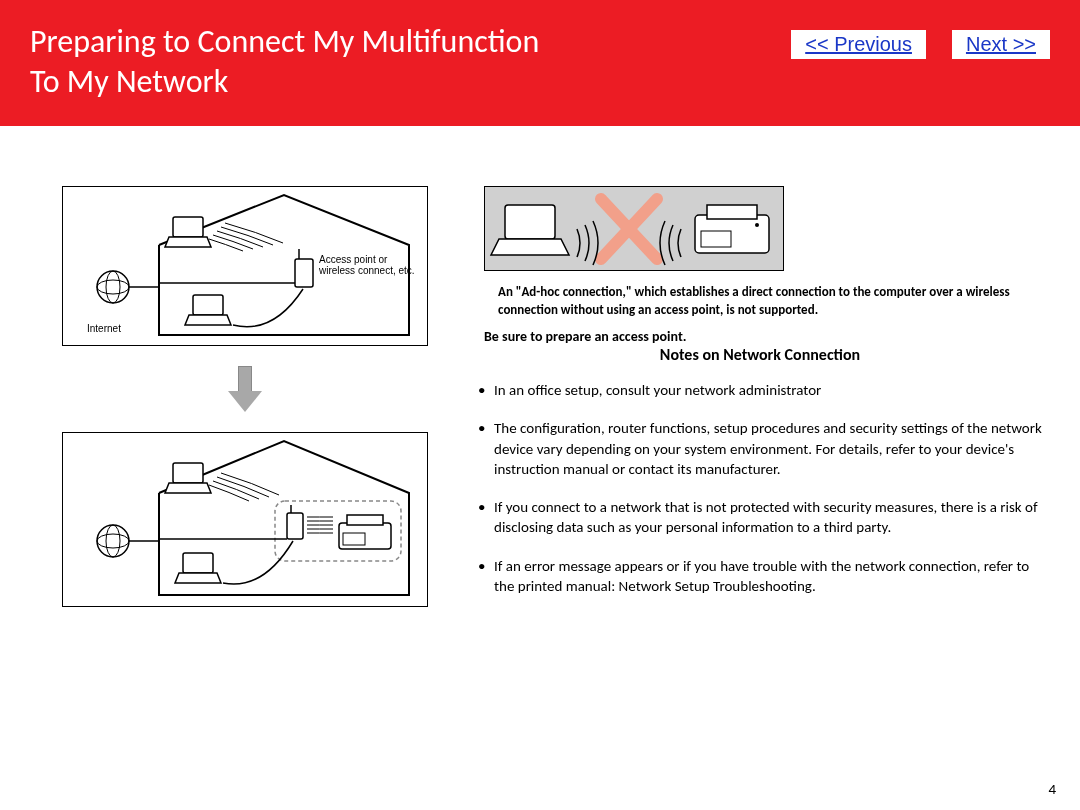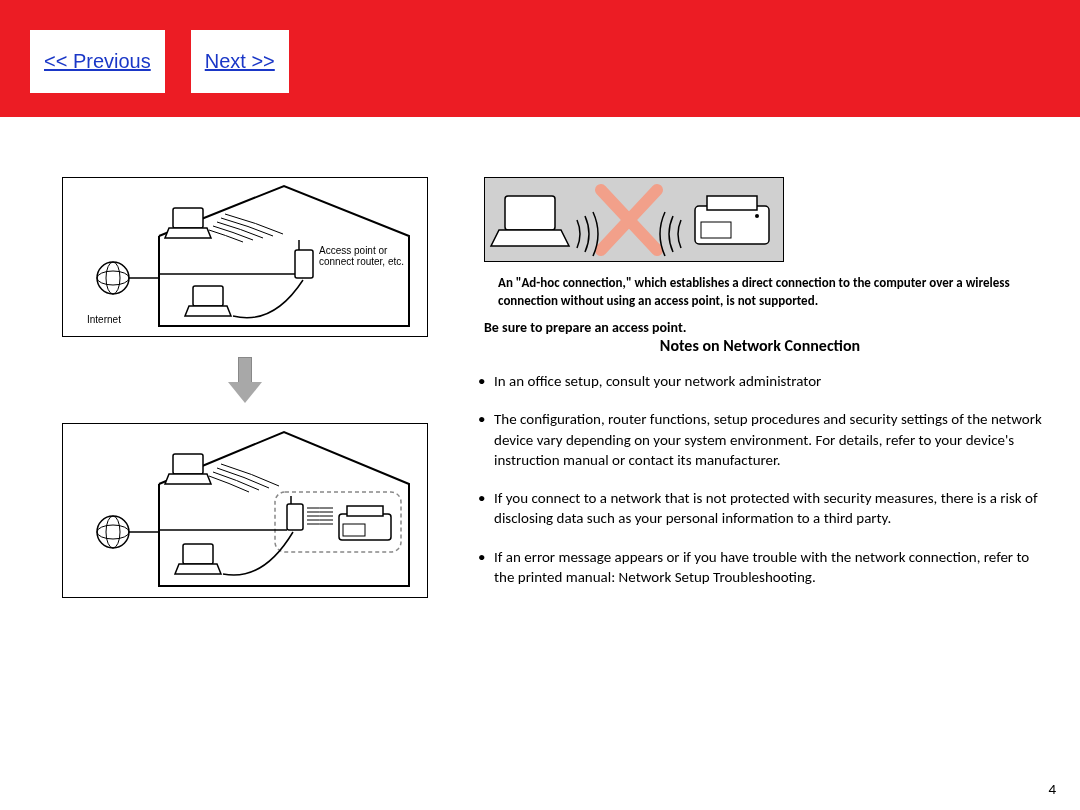--- a/index.html
+++ b/index.html
@@ -28,21 +28,21 @@
   .nav-buttons {
     display: flex;
     gap: 26px;
     margin-top: 8px;
   }
   .nav-btn {
     background: #fff;
     color: #1a37c7;
     text-decoration: underline;
     font-size: 20px;
-    padding: 20px 14px;
+    padding: 3px 14px;
     border: none;
     cursor: pointer;
   }
   .content {
     display: flex;
     padding: 60px 30px 20px 30px;
   }
   .left-col {
     width: 430px;
     display: flex;
@@ -140,20 +140,24 @@
     bottom: 12px;
     font-size: 15px;
   }
   
   svg { display: block; }
 </style>
 </head>
 <body>
 
 <div class="header">
+  <div class="title">
+    <span>Preparing to Connect My Multifunction</span><br>
+    <span>To My Network</span>
+  </div>
   <div class="nav-buttons">
     <button class="nav-btn">&lt;&lt; Previous</button>
     <button class="nav-btn">Next &gt;&gt;</button>
   </div>
 </div>
 
 <div class="content">
 
   <div class="left-col">
 
@@ -190,21 +194,21 @@
           <path d="M162,36 q32,9 58,20"></path>
         </g>
 
         <path d="M170,138 q40,10 70,-36" fill="none" stroke="#000" stroke-width="1.5"></path>
 
         <line x1="232" y1="96" x2="96" y2="96" stroke="#000" stroke-width="1.5"></line>
       </svg>
       <div class="label-tiny" style="position:absolute;left:24px;top:136px;">Internet</div>
       <div class="label-tiny" style="position:absolute;left:256px;top:67px;line-height:1.1;">
         <span>Access point or</span><br>
-        <span>connect router, etc.</span>
+        <span>wireless connect, etc.</span>
       </div>
     </div>
 
     <div class="arrow-down">
       <div class="shaft"></div>
       <div class="head"></div>
     </div>
 
     <div class="diagram-box" style="width:366px;height:175px;">
       <svg width="366" height="175">

